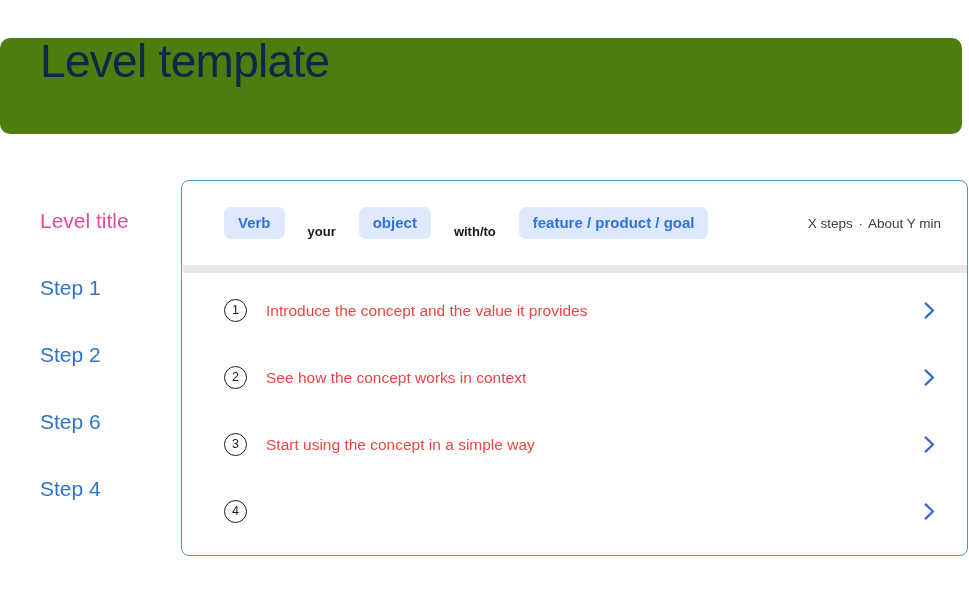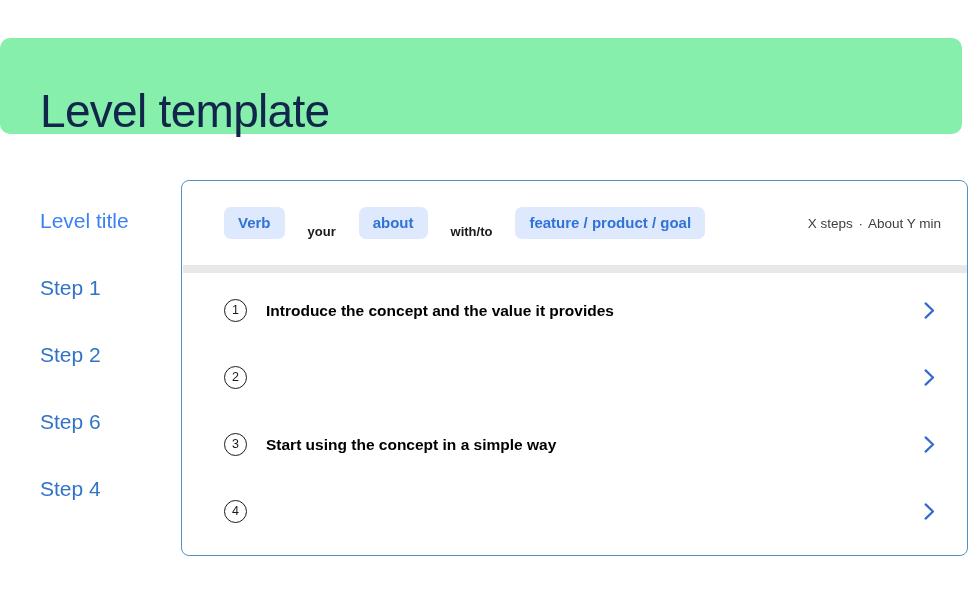--- a/index.html
+++ b/index.html
@@ -19,24 +19,24 @@
     background: #ffffff;
   }
 
   
   .header-banner {
     position: absolute;
     left: 0;
     top: 38px;
     width: 962px;
     height: 96px;
-    background: #86efac;
+    background: #4d7c0f;
     border-radius: 10px;
     display: flex;
-    align-items: flex-end;
+    align-items: flex-start;
   }
 
   .page-title {
     margin-left: 40px;
     font-size: 46px;
     font-weight: 400;
     letter-spacing: -0.7px;
     color: #12254a;
     line-height: 1;
   }
@@ -50,21 +50,21 @@
   }
 
   .sidebar-item {
     font-size: 21px;
     font-weight: 400;
     color: #3073c9;
     line-height: 1;
     white-space: nowrap;
   }
 
-  .sidebar-item.level-title { color: #3b82f6; margin-bottom: 0; height: 67px; padding-top: 24px;}
+  .sidebar-item.level-title { color: #ec4899; margin-bottom: 0; height: 67px; padding-top: 24px;}
   .sidebar-item.step        { height: 67px; padding-top: 24px; }
 
   
   .card {
     position: absolute;
     left: 181px;
     top: 180px;
     width: 787px;
     height: 376px;
     background: #ffffff;
@@ -147,22 +147,22 @@
     align-items: center;
     justify-content: center;
     font-size: 12.5px;
     color: #1a1a1a;
     line-height: 1;
   }
 
   .step-label {
     margin-left: 19px;
     font-size: 15.5px;
-    font-weight: 700;
-    color: #000000;
+    font-weight: 400;
+    color: #ef4444;
     white-space: nowrap;
   }
 
   .chevron {
     position: absolute;
     right: 31px;
     top: 50%;
     transform: translateY(-50%);
     width: 14px;
     height: 18px;
@@ -188,21 +188,21 @@
     <div class="sidebar-item step">Step 6</div>
     <div class="sidebar-item step">Step 4</div>
   </div>
 
   <div class="card">
 
     <div class="card-header">
       <div class="phrase">
         <span class="pill">Verb</span>
         <span class="plain">your</span>
-        <span class="pill">about</span>
+        <span class="pill">object</span>
         <span class="plain">with/to</span>
         <span class="pill">feature / product / goal</span>
       </div>
 
       <div class="meta">
         <span>X steps</span>
         <span class="dot">·</span>
         <span>About Y min</span>
       </div>
     </div>
@@ -216,20 +216,21 @@
         <div class="step-label">Introduce the concept and the value it provides</div>
         <span class="chevron">
           <svg width="11" height="17" viewBox="0 0 11 17" fill="none" xmlns="http://www.w3.org/2000/svg">
             <path d="M1.6 1.4L9 8.5L1.6 15.6" stroke="#3268d0" stroke-width="2.2" stroke-linecap="round" stroke-linejoin="round"></path>
           </svg>
         </span>
       </div>
 
       <div class="step-row">
         <div class="step-num">2</div>
+        <div class="step-label">See how the concept works in context</div>
         <span class="chevron">
           <svg width="11" height="17" viewBox="0 0 11 17" fill="none" xmlns="http://www.w3.org/2000/svg">
             <path d="M1.6 1.4L9 8.5L1.6 15.6" stroke="#3268d0" stroke-width="2.2" stroke-linecap="round" stroke-linejoin="round"></path>
           </svg>
         </span>
       </div>
 
       <div class="step-row">
         <div class="step-num">3</div>
         <div class="step-label">Start using the concept in a simple way</div>

